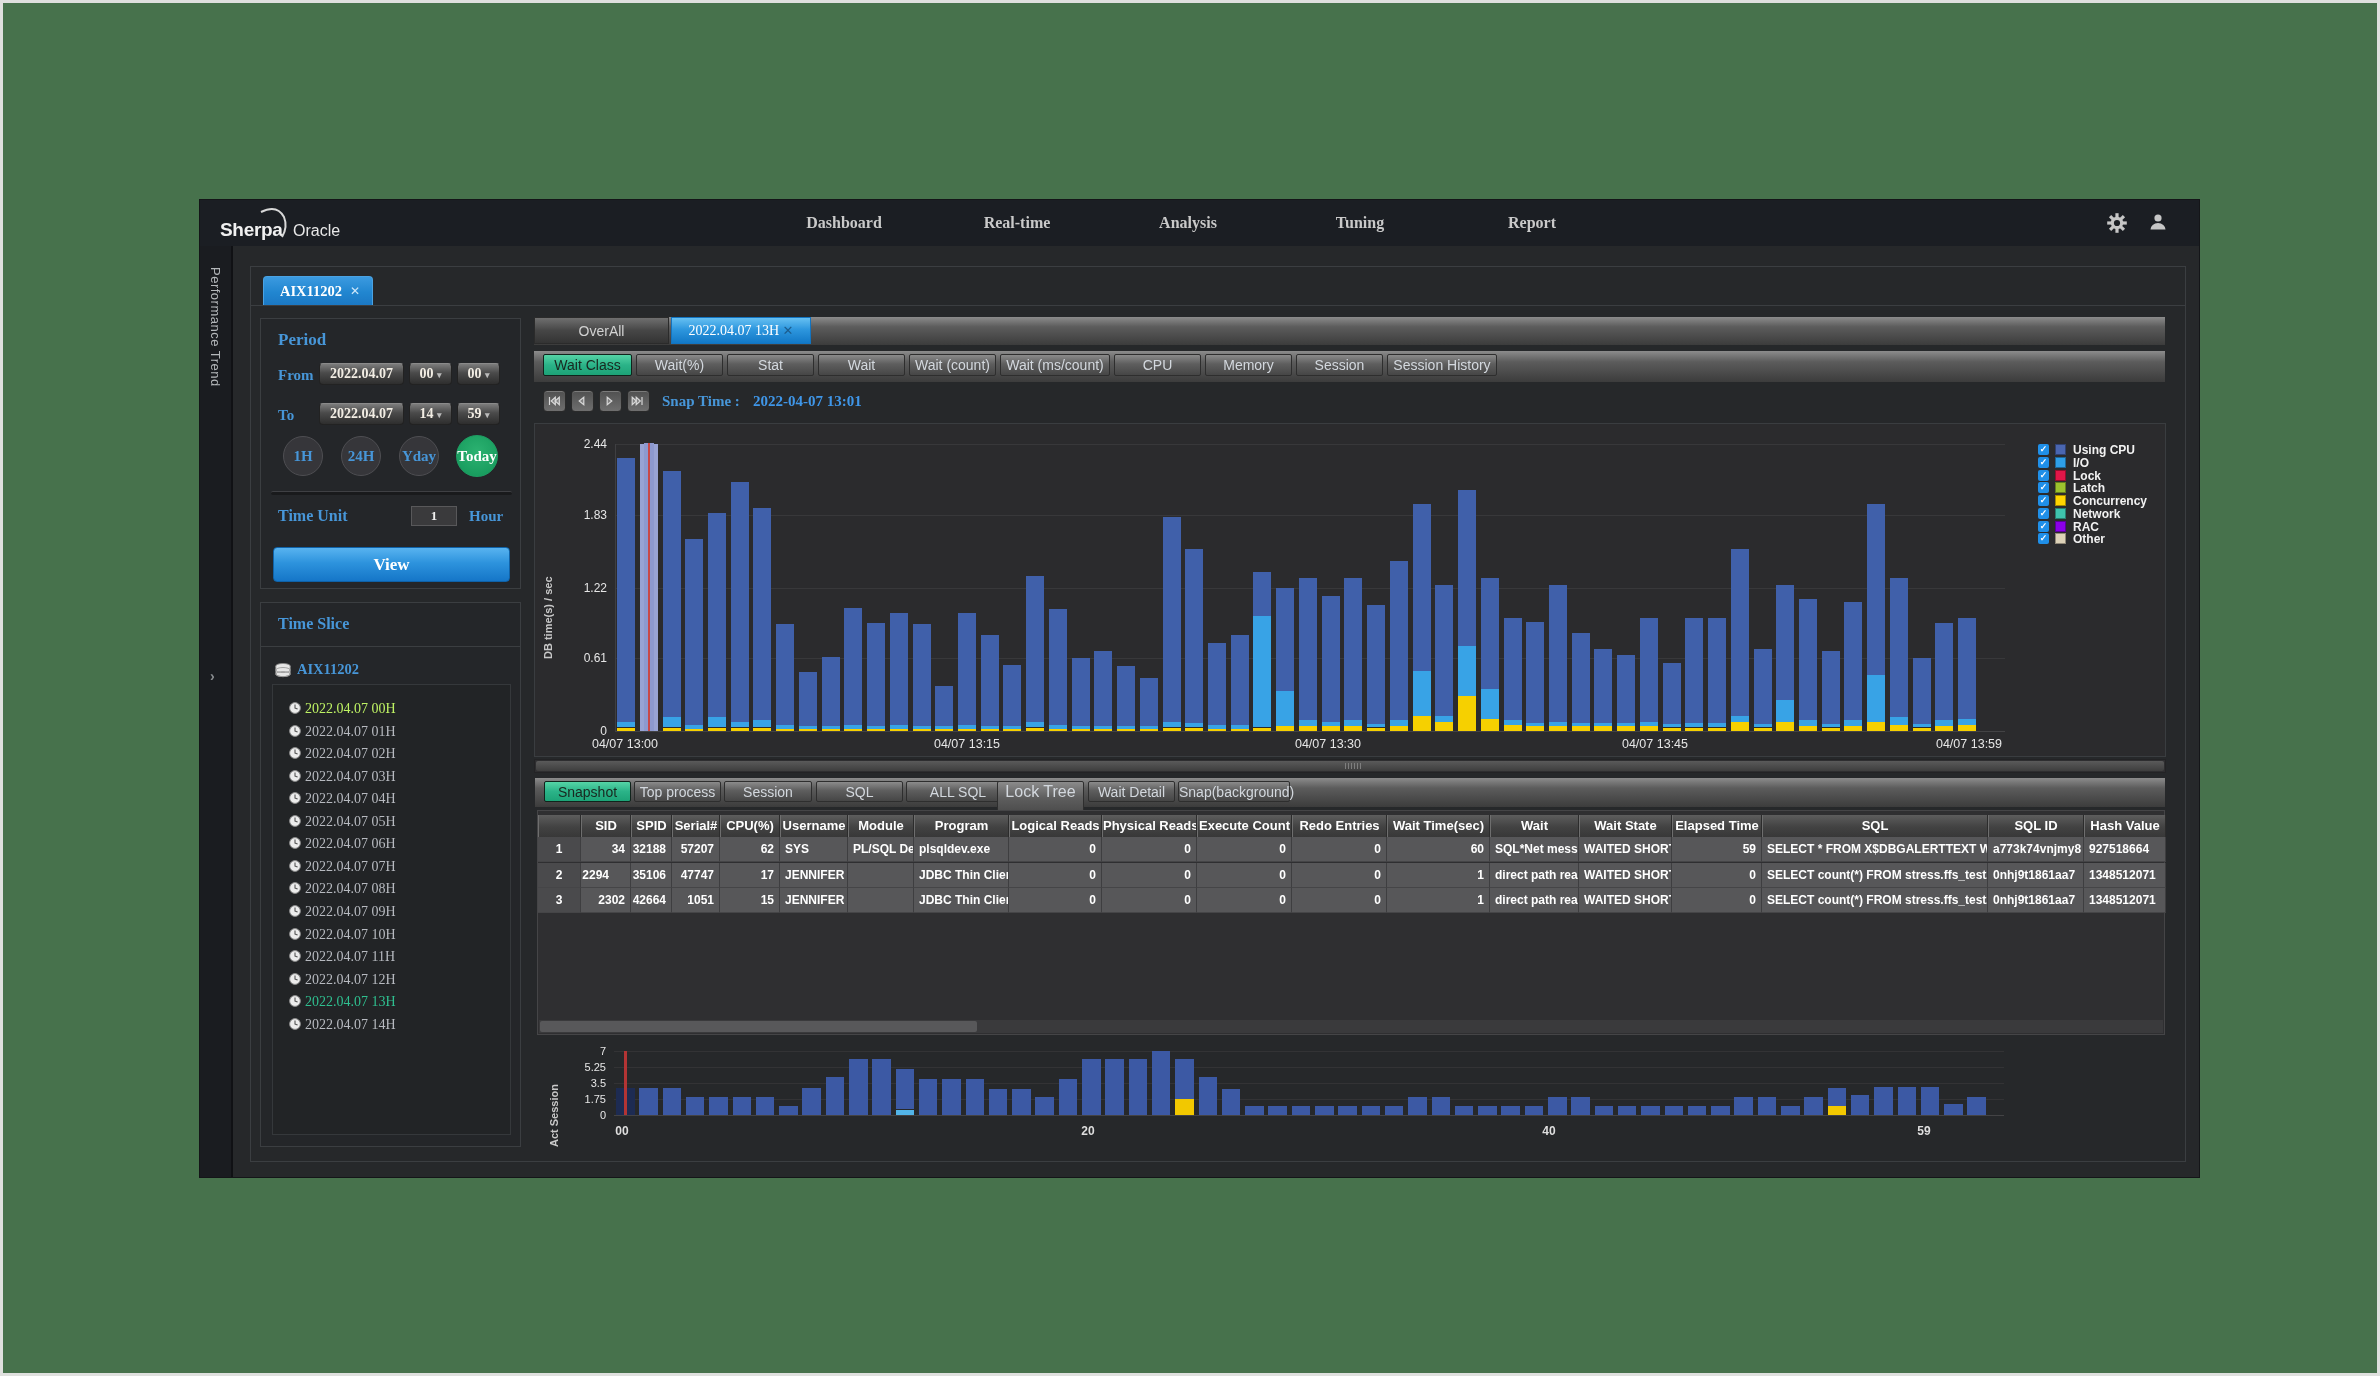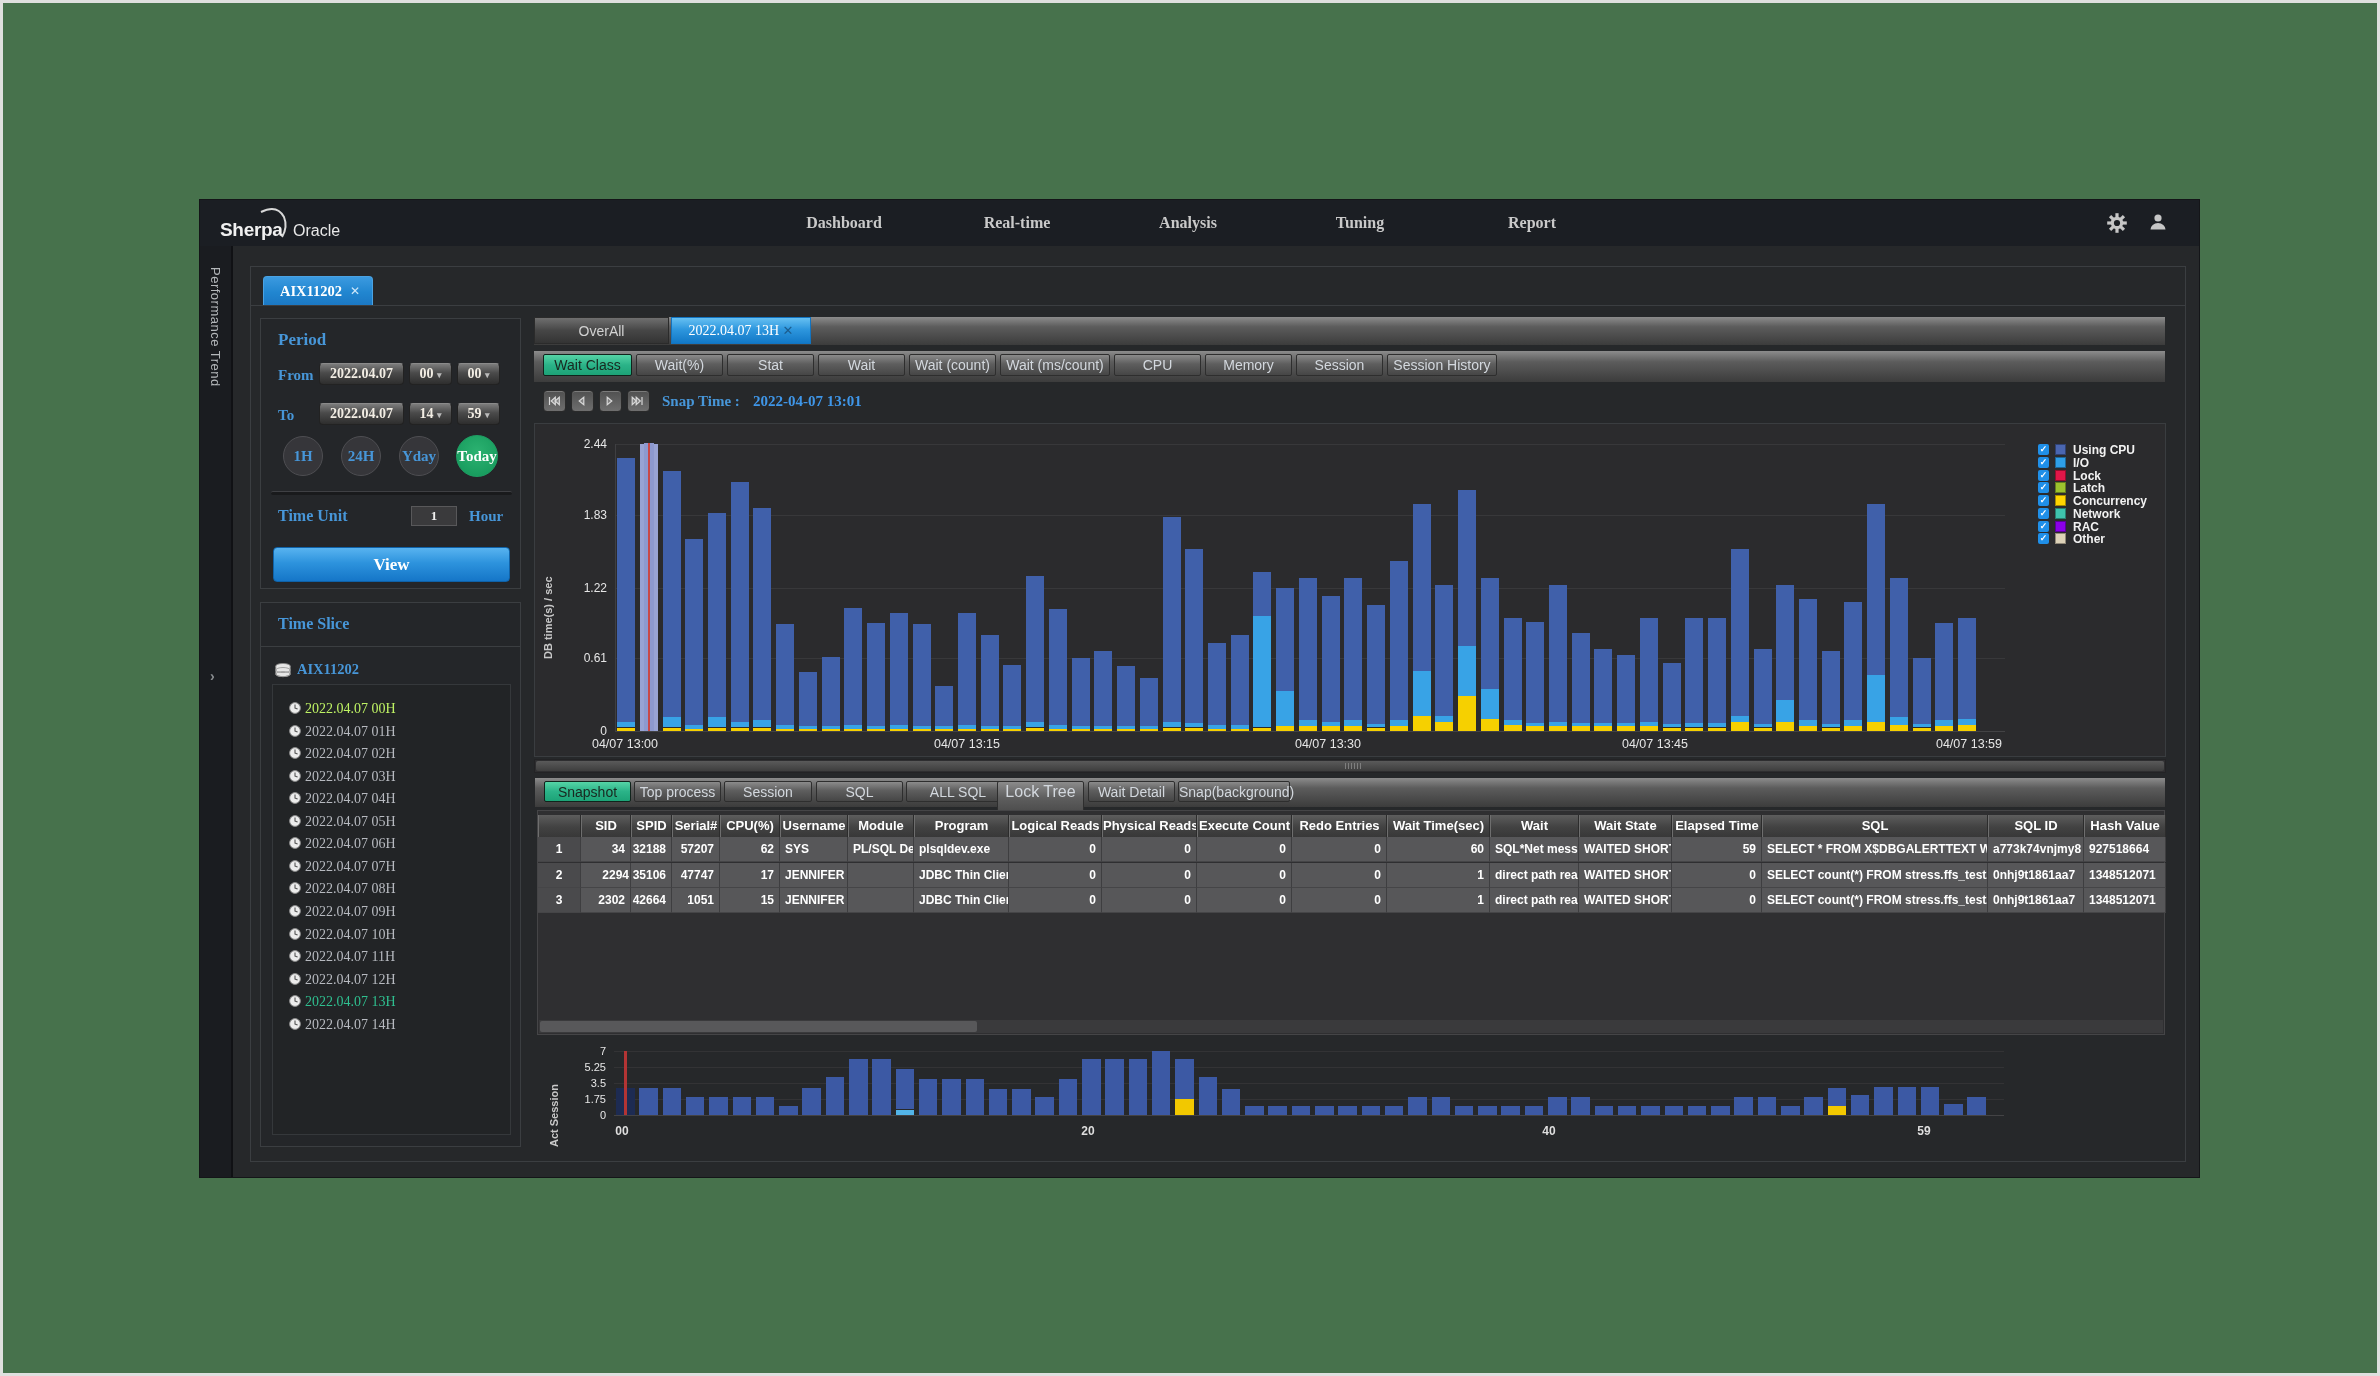--- a/index.html
+++ b/index.html
@@ -487,21 +487,21 @@
       <div class="cell" style="left:659px;top:26px;width:95px;height:25px;border-right:1px solid #3e3e40;border-bottom:1px solid #454547;text-align:right;padding-right:5px;background:#575759">0</div>
       <div class="cell" style="left:754px;top:26px;width:95px;height:25px;border-right:1px solid #3e3e40;border-bottom:1px solid #454547;text-align:right;padding-right:5px;background:#575759">0</div>
       <div class="cell" style="left:849px;top:26px;width:103px;height:25px;border-right:1px solid #3e3e40;border-bottom:1px solid #454547;text-align:right;padding-right:5px;background:#575759">60</div>
       <div class="cell" style="left:952px;top:26px;width:89px;height:25px;border-right:1px solid #3e3e40;border-bottom:1px solid #454547;text-align:left;padding-left:5px;background:#575759">SQL*Net messag</div>
       <div class="cell" style="left:1041px;top:26px;width:93px;height:25px;border-right:1px solid #3e3e40;border-bottom:1px solid #454547;text-align:left;padding-left:5px;background:#575759">WAITED SHORT</div>
       <div class="cell" style="left:1134px;top:26px;width:90px;height:25px;border-right:1px solid #3e3e40;border-bottom:1px solid #454547;text-align:right;padding-right:5px;background:#575759">59</div>
       <div class="cell" style="left:1224px;top:26px;width:226px;height:25px;border-right:1px solid #3e3e40;border-bottom:1px solid #454547;text-align:left;padding-left:5px;background:#575759">SELECT * FROM X$DBGALERTTEXT WHERE</div>
       <div class="cell" style="left:1450px;top:26px;width:96px;height:25px;border-right:1px solid #3e3e40;border-bottom:1px solid #454547;text-align:left;padding-left:5px;background:#575759">a773k74vnjmy8</div>
       <div class="cell" style="left:1546px;top:26px;width:82px;height:25px;border-right:1px solid #3e3e40;border-bottom:1px solid #454547;text-align:left;padding-left:5px;background:#575759">927518664</div>
       <div class="cell" style="left:0px;top:51.7px;width:43px;height:25px;border-right:1px solid #3e3e40;border-bottom:1px solid #454547;text-align:center;background:#4a4a4c">2</div>
-      <div class="cell" style="left:43px;top:51.7px;width:50px;height:25px;border-right:1px solid #3e3e40;border-bottom:1px solid #454547;text-align:right;padding-right:1px;background:#575759">2294</div>
+      <div class="cell" style="left:43px;top:51.7px;width:50px;height:25px;border-right:1px solid #3e3e40;border-bottom:1px solid #454547;text-align:right;padding-right:21px;background:#575759">2294</div>
       <div class="cell" style="left:93px;top:51.7px;width:41px;height:25px;border-right:1px solid #3e3e40;border-bottom:1px solid #454547;text-align:right;padding-right:5px;background:#575759">35106</div>
       <div class="cell" style="left:134px;top:51.7px;width:48px;height:25px;border-right:1px solid #3e3e40;border-bottom:1px solid #454547;text-align:right;padding-right:5px;background:#575759">47747</div>
       <div class="cell" style="left:182px;top:51.7px;width:60px;height:25px;border-right:1px solid #3e3e40;border-bottom:1px solid #454547;text-align:right;padding-right:5px;background:#575759">17</div>
       <div class="cell" style="left:242px;top:51.7px;width:68px;height:25px;border-right:1px solid #3e3e40;border-bottom:1px solid #454547;text-align:left;padding-left:5px;background:#575759">JENNIFER</div>
       <div class="cell" style="left:310px;top:51.7px;width:66px;height:25px;border-right:1px solid #3e3e40;border-bottom:1px solid #454547;text-align:left;padding-left:5px;background:#575759"></div>
       <div class="cell" style="left:376px;top:51.7px;width:95px;height:25px;border-right:1px solid #3e3e40;border-bottom:1px solid #454547;text-align:left;padding-left:5px;background:#575759">JDBC Thin Client</div>
       <div class="cell" style="left:471px;top:51.7px;width:93px;height:25px;border-right:1px solid #3e3e40;border-bottom:1px solid #454547;text-align:right;padding-right:5px;background:#575759">0</div>
       <div class="cell" style="left:564px;top:51.7px;width:95px;height:25px;border-right:1px solid #3e3e40;border-bottom:1px solid #454547;text-align:right;padding-right:5px;background:#575759">0</div>
       <div class="cell" style="left:659px;top:51.7px;width:95px;height:25px;border-right:1px solid #3e3e40;border-bottom:1px solid #454547;text-align:right;padding-right:5px;background:#575759">0</div>
       <div class="cell" style="left:754px;top:51.7px;width:95px;height:25px;border-right:1px solid #3e3e40;border-bottom:1px solid #454547;text-align:right;padding-right:5px;background:#575759">0</div>

